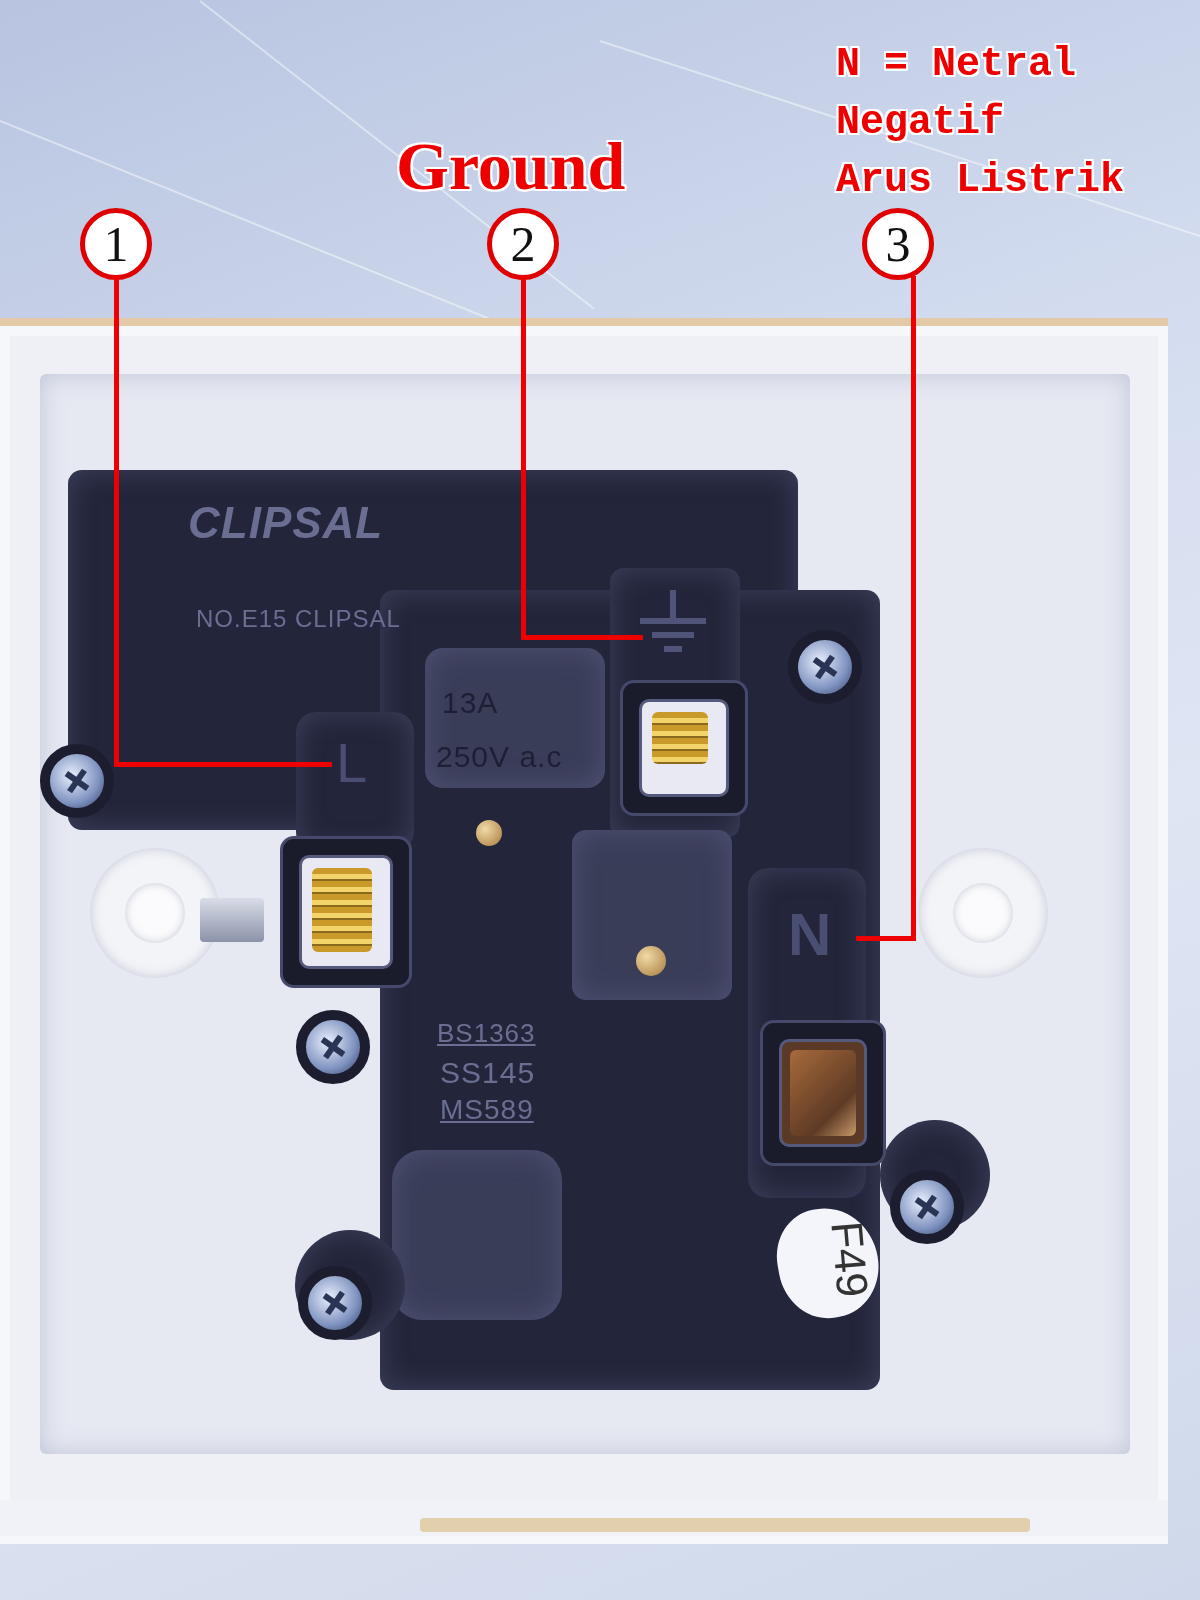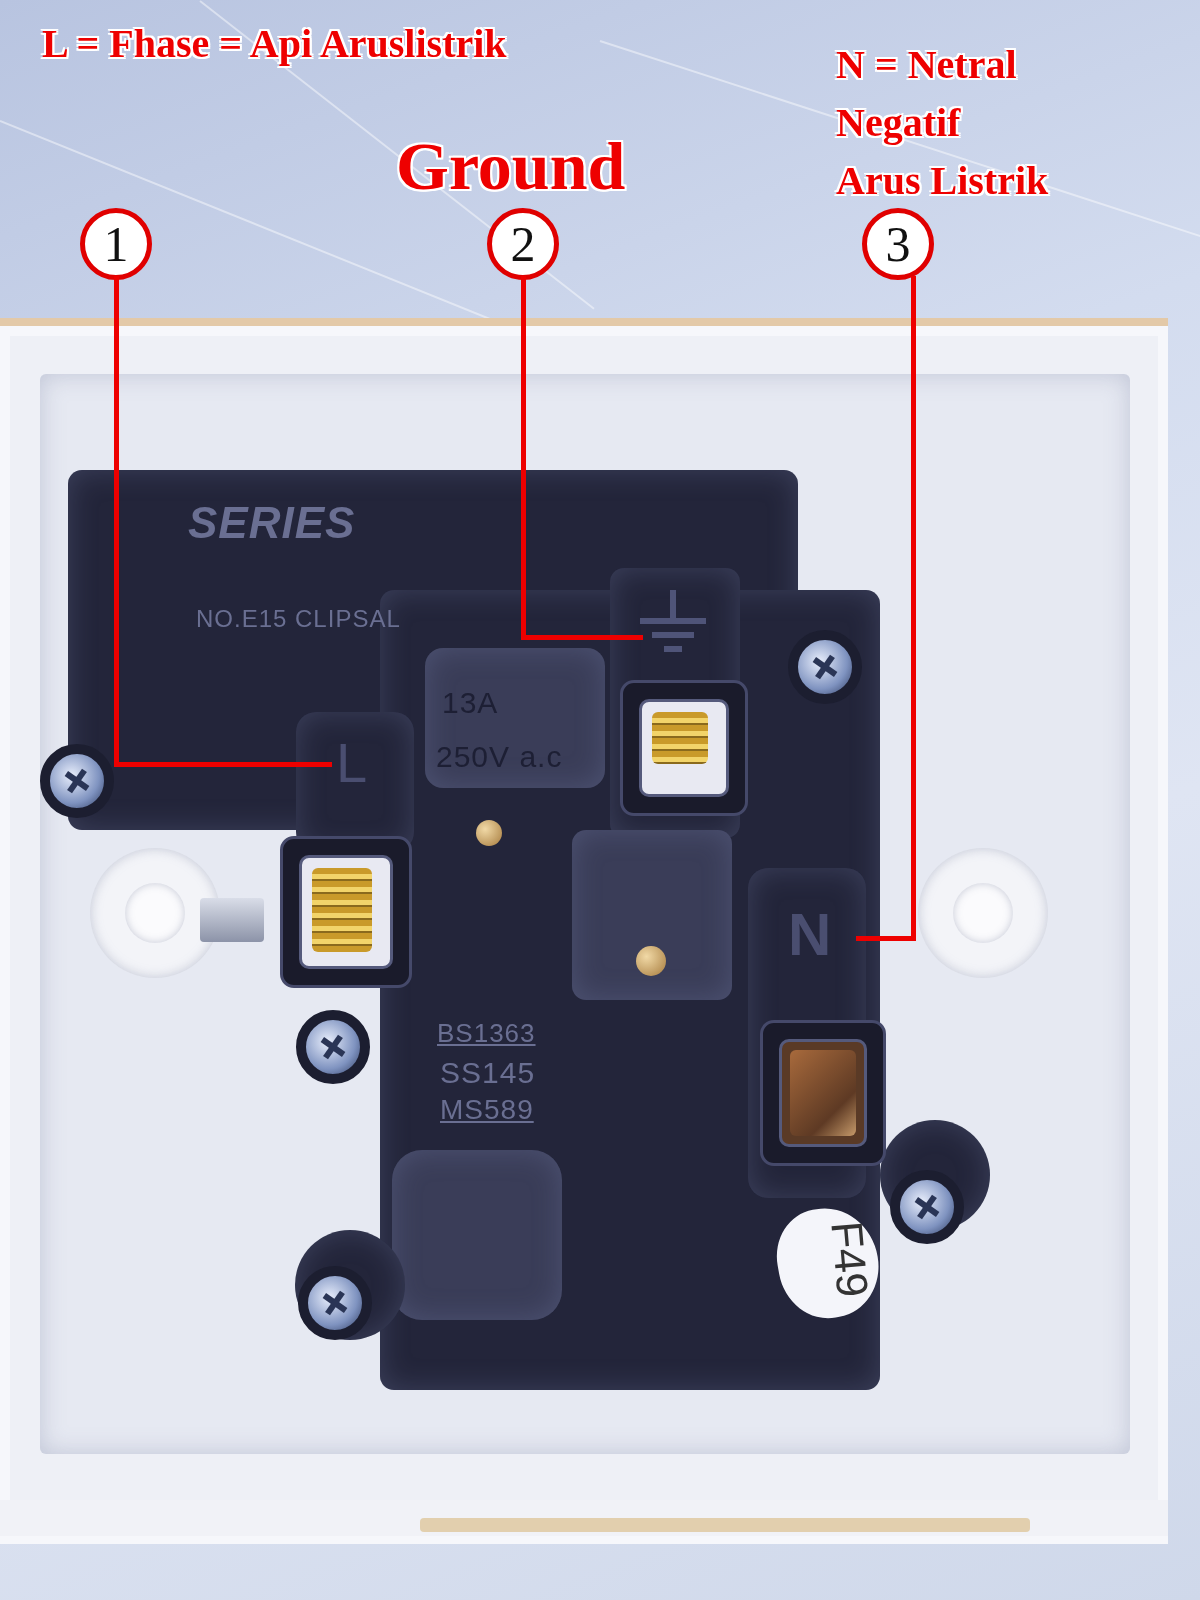--- a/index.html
+++ b/index.html
@@ -37,21 +37,21 @@
         background:linear-gradient(135deg,#a86a3c,#5e3a24 70%,#c69a6a);}
   .pin{position:absolute;border-radius:50%;background:radial-gradient(circle at 35% 35%,#f1d9a6,#a67b3d);}
   .sticker{position:absolute;left:778px;top:1208px;width:100px;height:110px;border-radius:46% 54% 50% 50%;
         background:#f4f5fa;transform:rotate(-10deg);}
   .sticker span{position:absolute;left:34px;top:30px;font-family:"Liberation Sans",sans-serif;
         font-size:44px;color:#333;transform:rotate(95deg);}
   
   .ann{position:absolute;color:#ee0000;font-weight:bold;line-height:1.0;
        text-shadow:-2px -2px 0 #fff,2px -2px 0 #fff,-2px 2px 0 #fff,2px 2px 0 #fff,0 2px 0 #fff,2px 0 0 #fff;}
   .ann-l{left:42px;top:18px;font-size:40px;line-height:52px;}
-  .ann-n{left:836px;top:36px;font-size:40px;line-height:58px;}
+  .ann-n{left:836px;top:36px;font-size:40px;line-height:58px;font-family:Liberation Mono, monospace;}
   .ann-g{left:396px;top:132px;font-size:68px;}
   .badge{position:absolute;width:62px;height:62px;border-radius:50%;background:#fff;border:5px solid #e00000;
         text-align:center;line-height:62px;font-size:50px;color:#111;font-family:"Liberation Serif",serif;}
   .leader{position:absolute;background:#ee0000;}
 </style>
 </head>
 <body>
 
 <div class="wall-streak" style="left:0;top:120px;width:700px;transform:rotate(22deg);"></div>
 <div class="wall-streak" style="left:600px;top:40px;width:700px;transform:rotate(18deg);"></div>
@@ -71,21 +71,21 @@
 <div class="body" style="left:380px;top:590px;width:500px;height:800px;"></div>
 <div class="body light" style="left:425px;top:648px;width:180px;height:140px;border-radius:18px;"></div>
 <div class="body" style="left:610px;top:568px;width:130px;height:270px;"></div>
 <div class="body light" style="left:572px;top:830px;width:160px;height:170px;"></div>
 <div class="body" style="left:296px;top:712px;width:118px;height:140px;border-radius:20px;"></div>
 <div class="body" style="left:748px;top:868px;width:118px;height:330px;border-radius:20px;"></div>
 <div class="body light" style="left:392px;top:1150px;width:170px;height:170px;border-radius:30px;"></div>
 <div class="body" style="left:880px;top:1120px;width:110px;height:110px;border-radius:50%;"></div>
 <div class="body" style="left:295px;top:1230px;width:110px;height:110px;border-radius:50%;"></div>
 
-<div class="moulded" style="left:188px;top:498px;font-size:44px;font-style:italic;">SERIES</div>
+<div class="moulded" style="left:188px;top:498px;font-size:44px;font-style:italic;">CLIPSAL</div>
 <div class="moulded" style="left:196px;top:605px;font-size:24px;font-weight:normal;">NO.E15 CLIPSAL</div>
 <div class="moulded" style="left:442px;top:686px;font-size:30px;font-weight:normal;color:#1d1f34;">13A</div>
 <div class="moulded" style="left:436px;top:740px;font-size:30px;font-weight:normal;color:#1d1f34;">250V a.c</div>
 <div class="moulded" style="left:437px;top:1018px;font-size:26px;font-weight:normal;text-decoration:underline;">BS1363</div>
 <div class="moulded" style="left:440px;top:1056px;font-size:30px;font-weight:normal;">SS145</div>
 <div class="moulded" style="left:440px;top:1094px;font-size:28px;font-weight:normal;text-decoration:underline;">MS589</div>
 <div class="moulded" style="left:336px;top:730px;font-size:56px;font-weight:normal;color:#4a4e70;">L</div>
 <div class="moulded" style="left:788px;top:900px;font-size:60px;color:#4a4e70;">N</div>
 
 <div style="position:absolute;left:640px;top:590px;width:66px;height:70px;">
@@ -118,21 +118,20 @@
 <div class="screw" style="left:788px;top:630px;"></div>
 <div class="screw" style="left:296px;top:1010px;"></div>
 <div class="screw" style="left:890px;top:1170px;"></div>
 <div class="screw" style="left:298px;top:1266px;"></div>
 
 <div class="sticker">
     <span>F49</span>
   </div>
 
 <div class="ann ann-l">
-  <div>L = Fhase = Api Aruslistrik</div>
 </div>
 <div class="ann ann-n">
   <div>N = Netral</div>
   <div>Negatif</div>
   <div>Arus Listrik</div>
 </div>
 <div class="ann ann-g">Ground</div>
 
 <div class="badge" style="left:80px;top:208px;">1</div>
 <div class="badge" style="left:487px;top:208px;">2</div>

